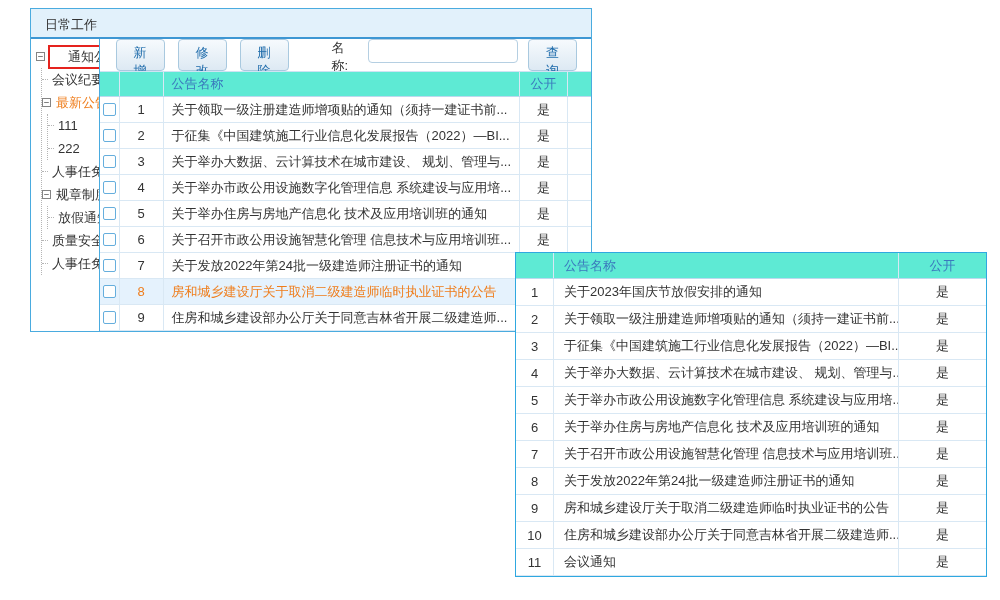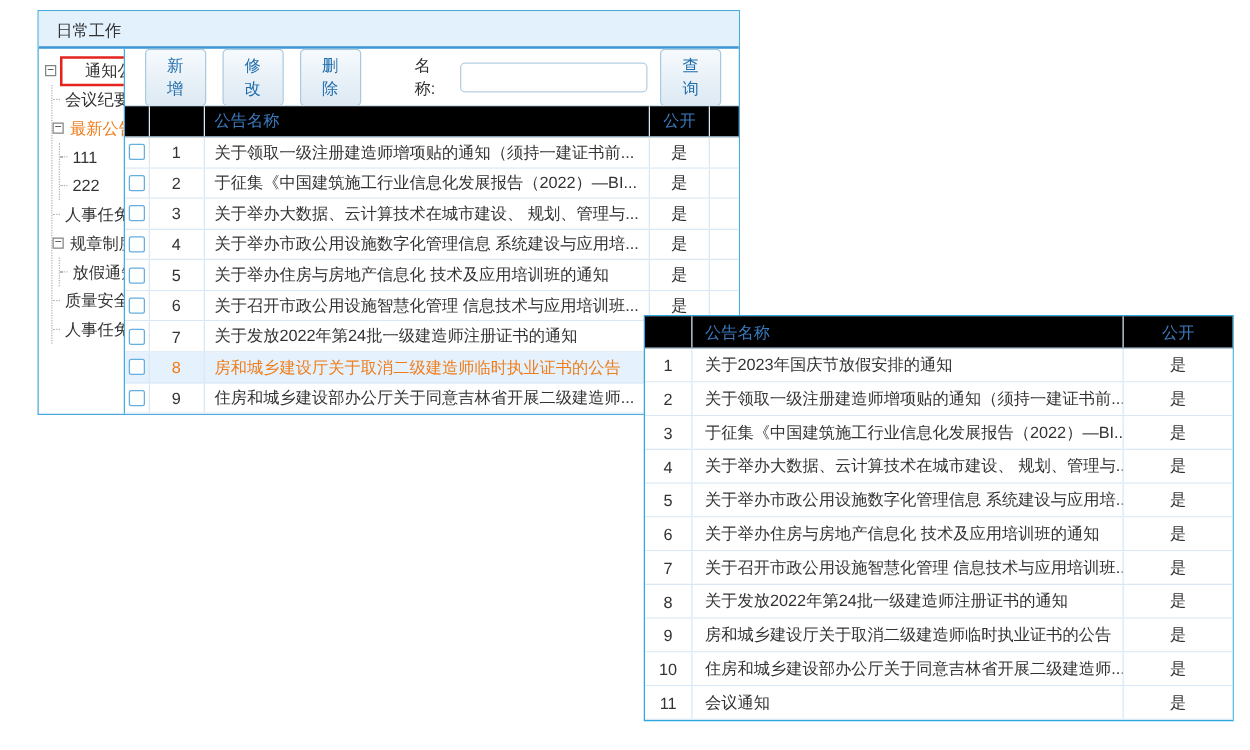--- a/index.html
+++ b/index.html
@@ -31,35 +31,35 @@
     margin-right:3px; flex:none; font-family:"DejaVu Sans Mono", monospace; }
   .branch { margin-left:5px; border-left:1px dotted #b5b5b5; padding-left:0; }
   .branch > .titem::before, .branch > .branch { position:relative; }
   .dash { width:6px; border-top:1px dotted #b5b5b5; margin-right:2px; flex:none; }
   .tlabel { padding:0 2px; }
   .redbox { border:2px solid #e5231e; padding:1px 18px; }
   .sel { color:#ef7d1b; }
 
   
   .main { flex:1; display:flex; flex-direction:column; }
-  .toolbar { height:45px; display:flex; align-items:center; padding-left:16px;
+  .toolbar { height:32px; display:flex; padding-left:16px;
     font-size:13px; }
   .btn { background:linear-gradient(#f6fafd,#dde9f3); border:1px solid #a9c9df;
     border-radius:4px; color:#1f6cab; font-size:13px; padding:4px 11px;
     margin-right:13px; cursor:pointer; font-family:inherit; }
   .name-label { margin-left:30px; margin-right:8px; color:#333; }
   .name-input { width:150px; height:24px; border:1px solid #b5cfe2;
     border-radius:4px; outline:none; padding:0 5px; font-size:13px; }
   .btn.search { margin-left:10px; margin-right:14px; }
 
   
   .grid { flex:1; display:flex; flex-direction:column; border-top:1px solid #cfe3f3; }
   .grow { display:flex; align-items:center; border-bottom:1px solid #d9e8f4;
     font-size:13px; color:#333; flex:1; min-height:0; background:#fff; }
-  .grow.head { background:#000000; color:#3a79bd; flex:none; height:25px;
+  .grow.head { background:#5eead4; color:#3a79bd; flex:none; height:25px;
     border-bottom:1px solid #bcd9ee; }
   .grow.hl { background:#e5f2fd; }
   .grow.hl .c-no, .grow.hl .c-name { color:#ef7d1b; }
   .cell { height:100%; display:flex; align-items:center;
     border-right:1px solid #d9e8f4; overflow:hidden; }
   .c-chk { width:20px; justify-content:center; }
   .c-no { width:44px; justify-content:center; }
   .c-name { flex:1; padding:0 8px; white-space:nowrap; }
   .c-open { width:48px; justify-content:center; }
   .c-extra { width:23px; border-right:none; }

